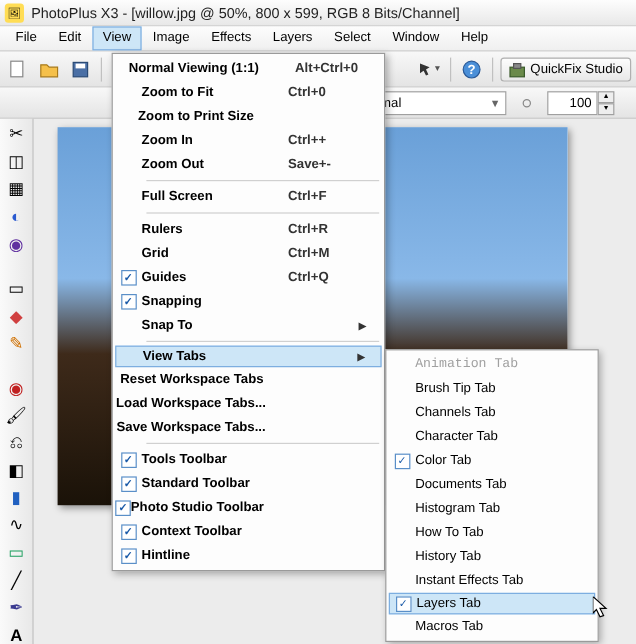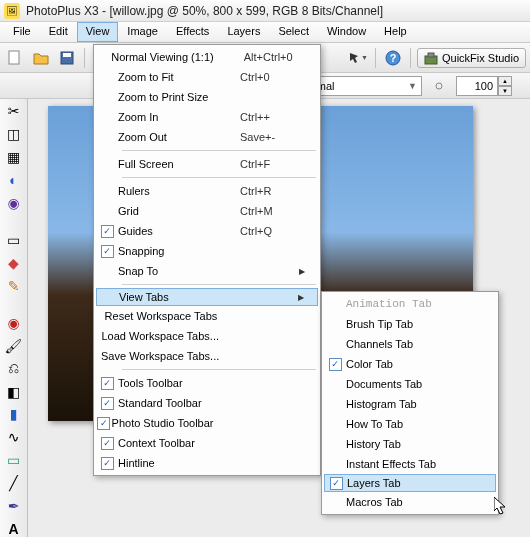--- a/index.html
+++ b/index.html
@@ -154,21 +154,21 @@
   <div class="sbtn" style="color:#20a060">▭</div>
   <div class="sbtn">╱</div>
   <div class="sbtn" style="color:#3a3a90">✒</div>
   <div class="sbtn">
       <b>A</b>
     </div>
 </div>
 
 <div class="canvas"></div>
 
-<div class="menu" style="left:93px; top:44px; width:228px;">
+<div class="menu" style="left:93px; top:44px; width:228px;font-weight:bold;">
   <div class="row">
       <span class="check"></span>
       <span class="lbl">Normal Viewing (1:1)</span>
       <span class="acc">Alt+Ctrl+0</span>
       <span class="sub"></span>
     </div>
   <div class="row">
       <span class="check"></span>
       <span class="lbl">Zoom to Fit</span>
       <span class="acc">Ctrl+0</span>
@@ -293,20 +293,24 @@
       <span class="check"></span>
       <span class="lbl disabled"><span>Animation Tab</span></span>
     </div>
   <div class="row">
       <span class="check"></span>
       <span class="lbl"><span>Brush Tip Tab</span></span>
     </div>
   <div class="row">
       <span class="check"></span>
       <span class="lbl"><span>Channels Tab</span></span>
+    </div>
+  <div class="row">
+      <span class="check"></span>
+      <span class="lbl"><span>Character Tab</span></span>
     </div>
   <div class="row">
       <span class="check"><span class="checkbox">✓</span></span>
       <span class="lbl"><span>Color Tab</span></span>
     </div>
   <div class="row">
       <span class="check"></span>
       <span class="lbl"><span>Documents Tab</span></span>
     </div>
   <div class="row">

